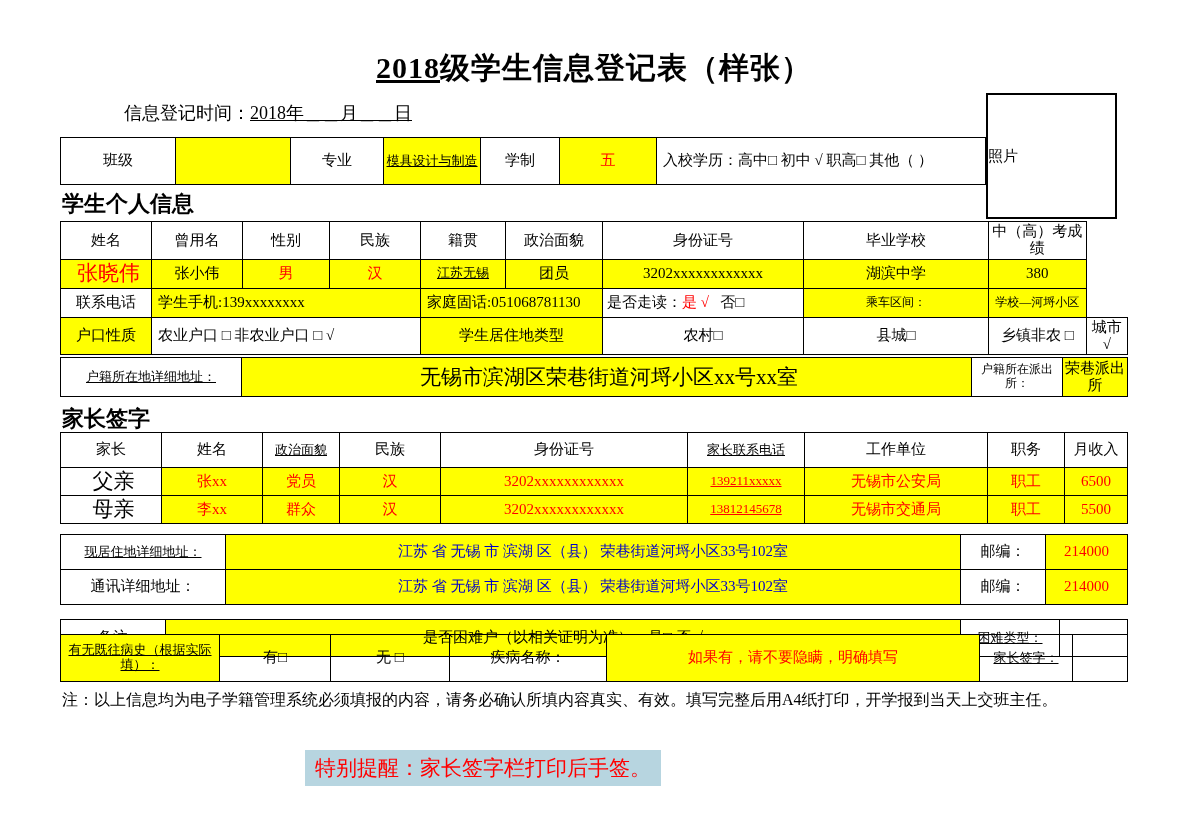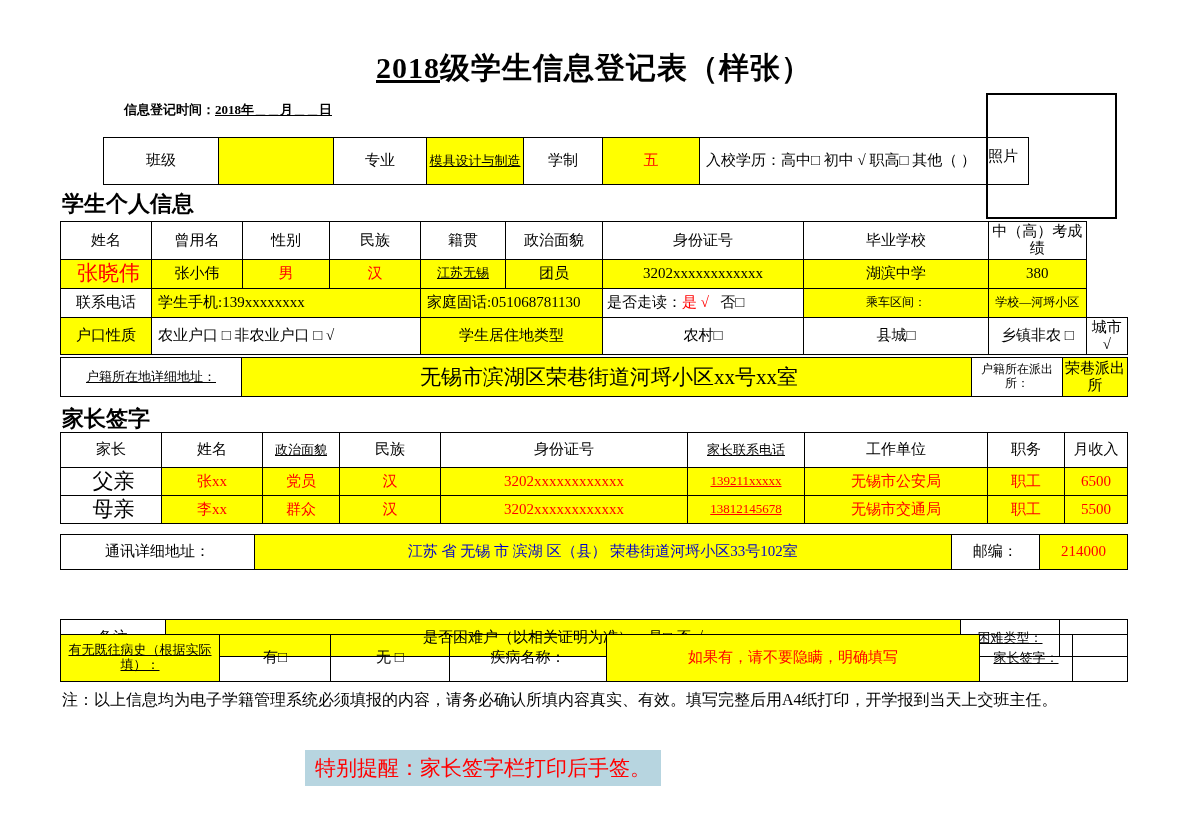--- a/index.html
+++ b/index.html
@@ -14,21 +14,21 @@
   .page{position:relative;width:1188px;height:828px;}
 
   .title{
     position:absolute;top:48px;left:0;width:1188px;text-align:center;
     font-size:30px;font-weight:bold;letter-spacing:1px;
   }
   .title .u{text-decoration:underline;}
 
   .reg-time{
     position:absolute;top:101px;left:124px;
-    font-size:13px;font-weight:bold;
+    font-size:18px;font-weight:normal;
   }
   .reg-time .u{text-decoration:underline;}
 
   
   .photo-box{
     position:absolute;left:986px;top:93px;width:127px;height:122px;
     border:2px solid #000;display:flex;align-items:center;justify-content:flex-start;
     font-size:15px;
   }
 
@@ -44,21 +44,21 @@
   }
   .yel{background:#ffff00;}
   .red{color:#ff0000;}
   .blue{color:#0000cc;}
   .small{font-size:13px;text-decoration:underline;}
   .xsmall{font-size:12px;}
   .lft{text-align:left;padding-left:6px;}
   .big{font-size:21px;padding-left:7px;}
 
   
-  #class-table{left:60px;top:137px;width:926px;margin-left:43px;}
+  #class-table{left:60px;top:137px;width:926px;}
   #class-table td{height:44px;}
 
   .sec-head{
     position:absolute;font-size:22px;font-weight:bold;
   }
   #sec-student{left:62px;top:189px;}
   #sec-family{left:62px;top:404px;}
 
   #student-table{left:60px;top:221px;width:1068px;}
   #student-table td{height:26px;}
@@ -201,20 +201,26 @@
       <td class="yel red small">13812145678</td>
       <td class="yel red">无锡市交通局</td>
       <td class="yel red">职工</td>
       <td class="yel red">5500</td>
     </tr>
   </tbody>
     </table>
 
   <table style="left:60px;top:534px;width:1068px;">
     <tbody>
+        <tr>
+      <td class="small" style="width:160px;height:32px">现居住地详细地址：</td>
+      <td class="yel blue" style="width:730px">江苏 省 无锡 市   滨湖   区（县）   荣巷街道河埒小区33号102室</td>
+      <td style="width:80px">邮编：</td>
+      <td class="yel red">214000</td>
+    </tr>
     <tr>
       <td style="height:32px">通讯详细地址：</td>
       <td class="yel blue">江苏 省 无锡 市   滨湖   区（县）   荣巷街道河埒小区33号102室</td>
       <td>邮编：</td>
       <td class="yel red">214000</td>
     </tr>
   </tbody>
     </table>
 
   <table style="left:60px;top:600px;width:1068px;margin-top:19px;">

